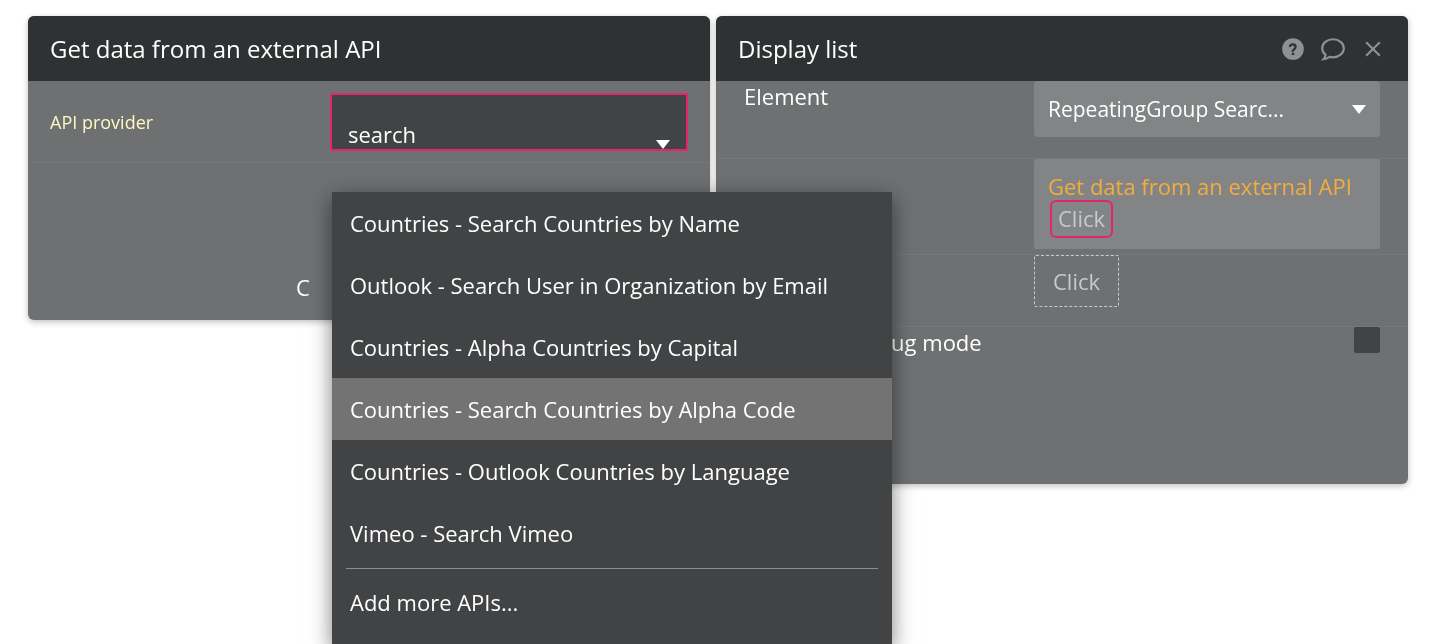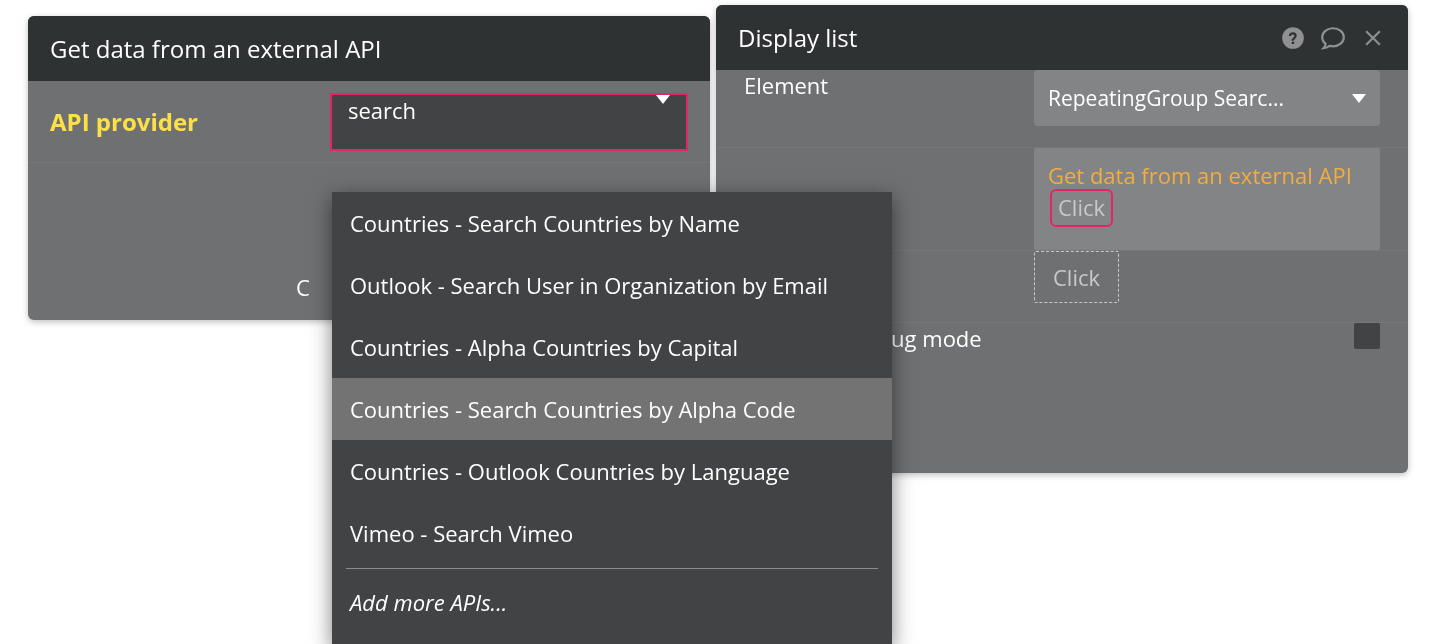--- a/index.html
+++ b/index.html
@@ -30,27 +30,27 @@
   justify-content: space-between;
 }
 .panel-header-actions { display:flex; gap:14px; align-items:center; }
 .hdr-icon { width:26px; height:26px; display:flex; align-items:center; justify-content:center; color:#8e9091; cursor:pointer; }
 .hdr-icon svg { width:26px; height:26px; fill:#8e9091; }
 
 
 #panel-left { left: 28px; top: 16px; width: 682px; height: 304px; }
 .field-row { display:flex; align-items:center; padding: 0 22px; height: 82px; border-bottom: 1px solid #8b8d8e44; }
 .field-row:last-child { border-bottom:none; }
-.field-label { width: 280px; font-size: 24px; color: #fde047; font-weight: 700; }
+.field-label { width: 280px; font-size: 18px; color: #fef9c3; font-weight: 400; }
 
 
 .select-trigger {
   flex:1; height: 58px; background: #414344; border: 2px solid #e5256a;
   color: #fff; font-size: 22px; padding: 0 16px; display:flex;
-  align-items:flex-start; justify-content:space-between;
+  align-items:flex-end; justify-content:space-between;
 }
 .tri-down {
   width:0;height:0;border-left:7px solid transparent;border-right:7px solid transparent;border-top:9px solid #fff;
 }
 
 
 .dropdown {
   position: absolute;
   left: 332px; top: 192px;
   width: 560px;
@@ -58,43 +58,43 @@
   box-shadow: 0 6px 20px rgba(0,0,0,.5);
   z-index: 50;
   padding-bottom: 6px;
 }
 .dropdown-item {
   font-size: 22px; color: #fff; padding: 16px 18px;
   cursor: pointer;
 }
 .dropdown-item.selected { background: #737373; }
 .dropdown-divider { height:1px; background:#8b8d8e; margin: 4px 14px; }
-.dropdown-footer { font-size:22px; color:#fff; padding: 14px 18px 22px; cursor:pointer;font-style:italic; }
+.dropdown-footer { font-size:22px; color:#fff; padding: 14px 18px 22px; cursor:pointer; }
 
 
 .under-char {
   position:absolute; left:268px; top:256px; font-size:22px; color:#fff; font-weight:500;
 }
 
 
-#panel-right { left: 716px; top: 5px; width: 692px; height: 468px; }
+#panel-right { left: 716px; top: 16px; width: 692px; height: 468px; }
 .rp-row { display:flex; align-items:flex-start; padding: 0 28px; min-height: 78px; border-bottom: 1px solid #8b8d8e44; }
 .rp-label { width: 290px; font-size: 22px; color:#fff; font-weight:400; }
 .rp-control { flex:1; }
 
 .grey-select {
   width:100%; height:56px; background:#828485; color:#fff; font-size:21px;
   padding: 0 14px; display:flex; align-items:center; justify-content:space-between;
   border-radius:4px;
 }
 .grey-select .tri-down { border-top-color:#fff; }
 
 .source-box {
   width:100%; background:#828485; color:#fff; font-size:22px;
-  padding: 12px 14px 26px; border-radius:2px; line-height:1.45;
+  padding: 12px 14px 14px; border-radius:2px; line-height:1.45;
 }
 .source-box .orange { color:#f2ad3e; }
 .highlight-click {
   display:inline; padding:1px 6px 3px; border:2px solid #e5256a; border-radius:6px;
   color:#c7c9ca; margin-left:2px;
 }
 .rp-row.nolabel .rp-label { visibility:hidden; }
 
 .dashed-click {
   display:inline-block; padding: 10px 18px; border:1px dashed #c7c9ca;

